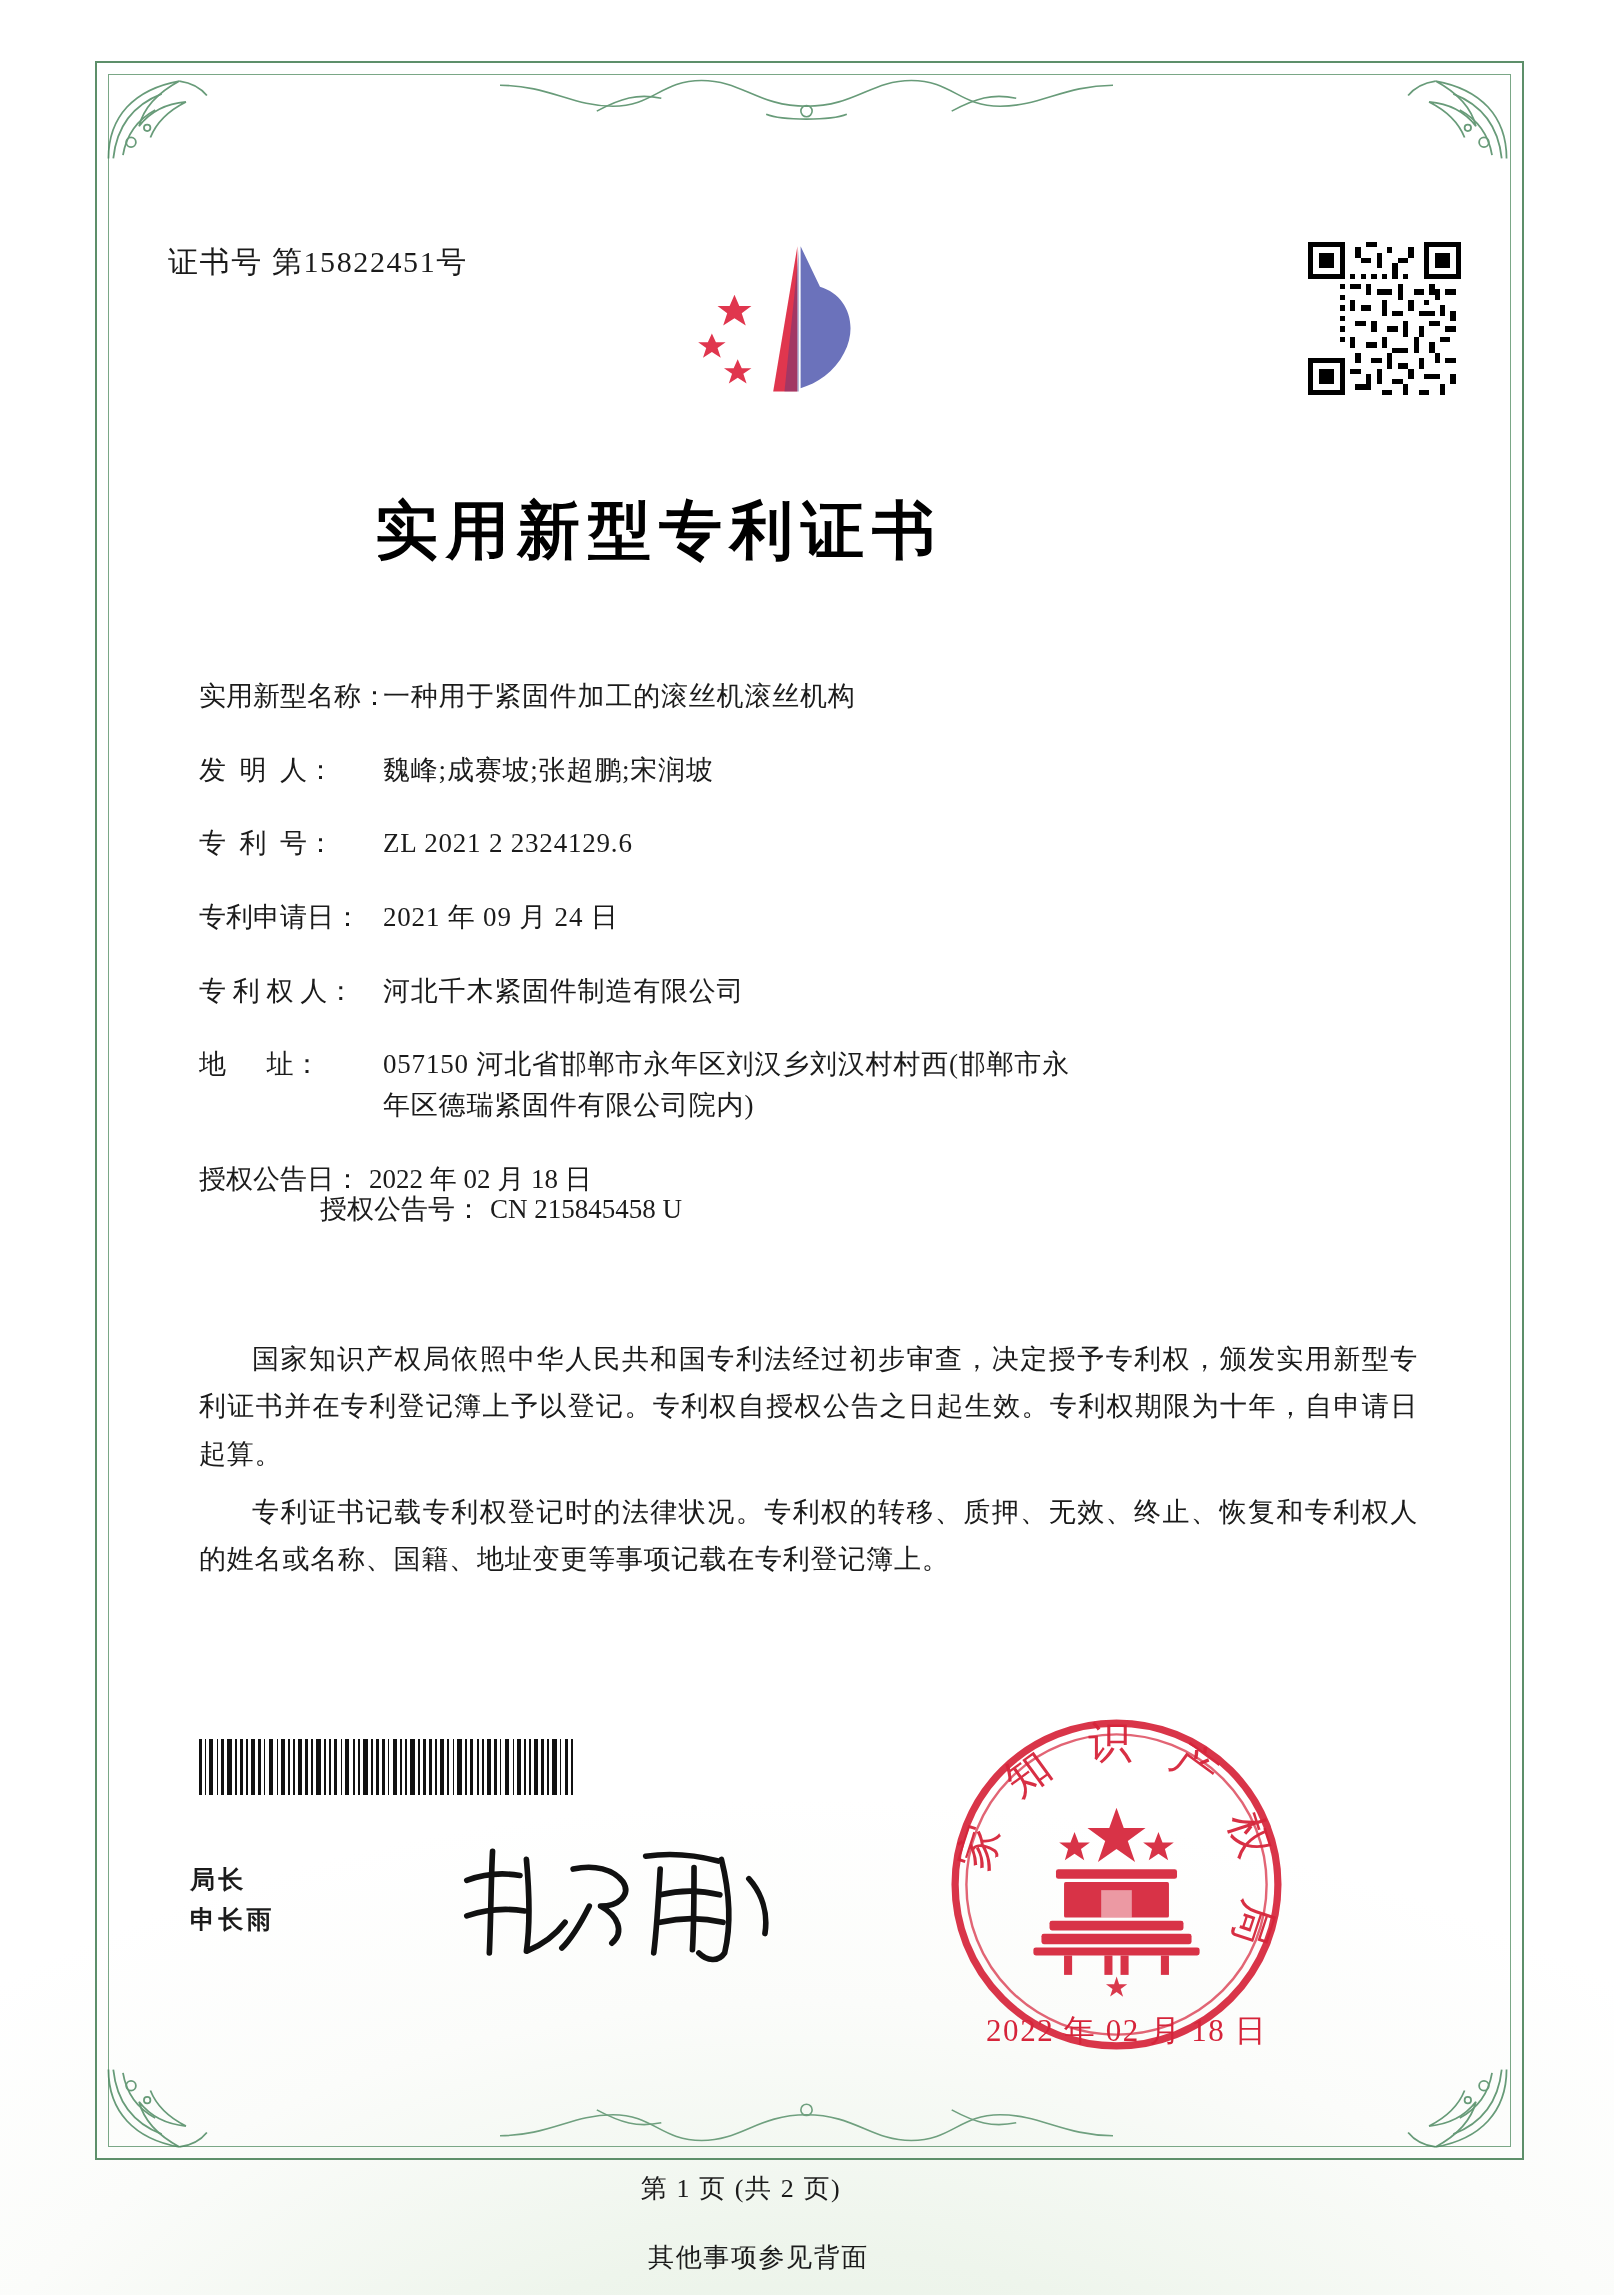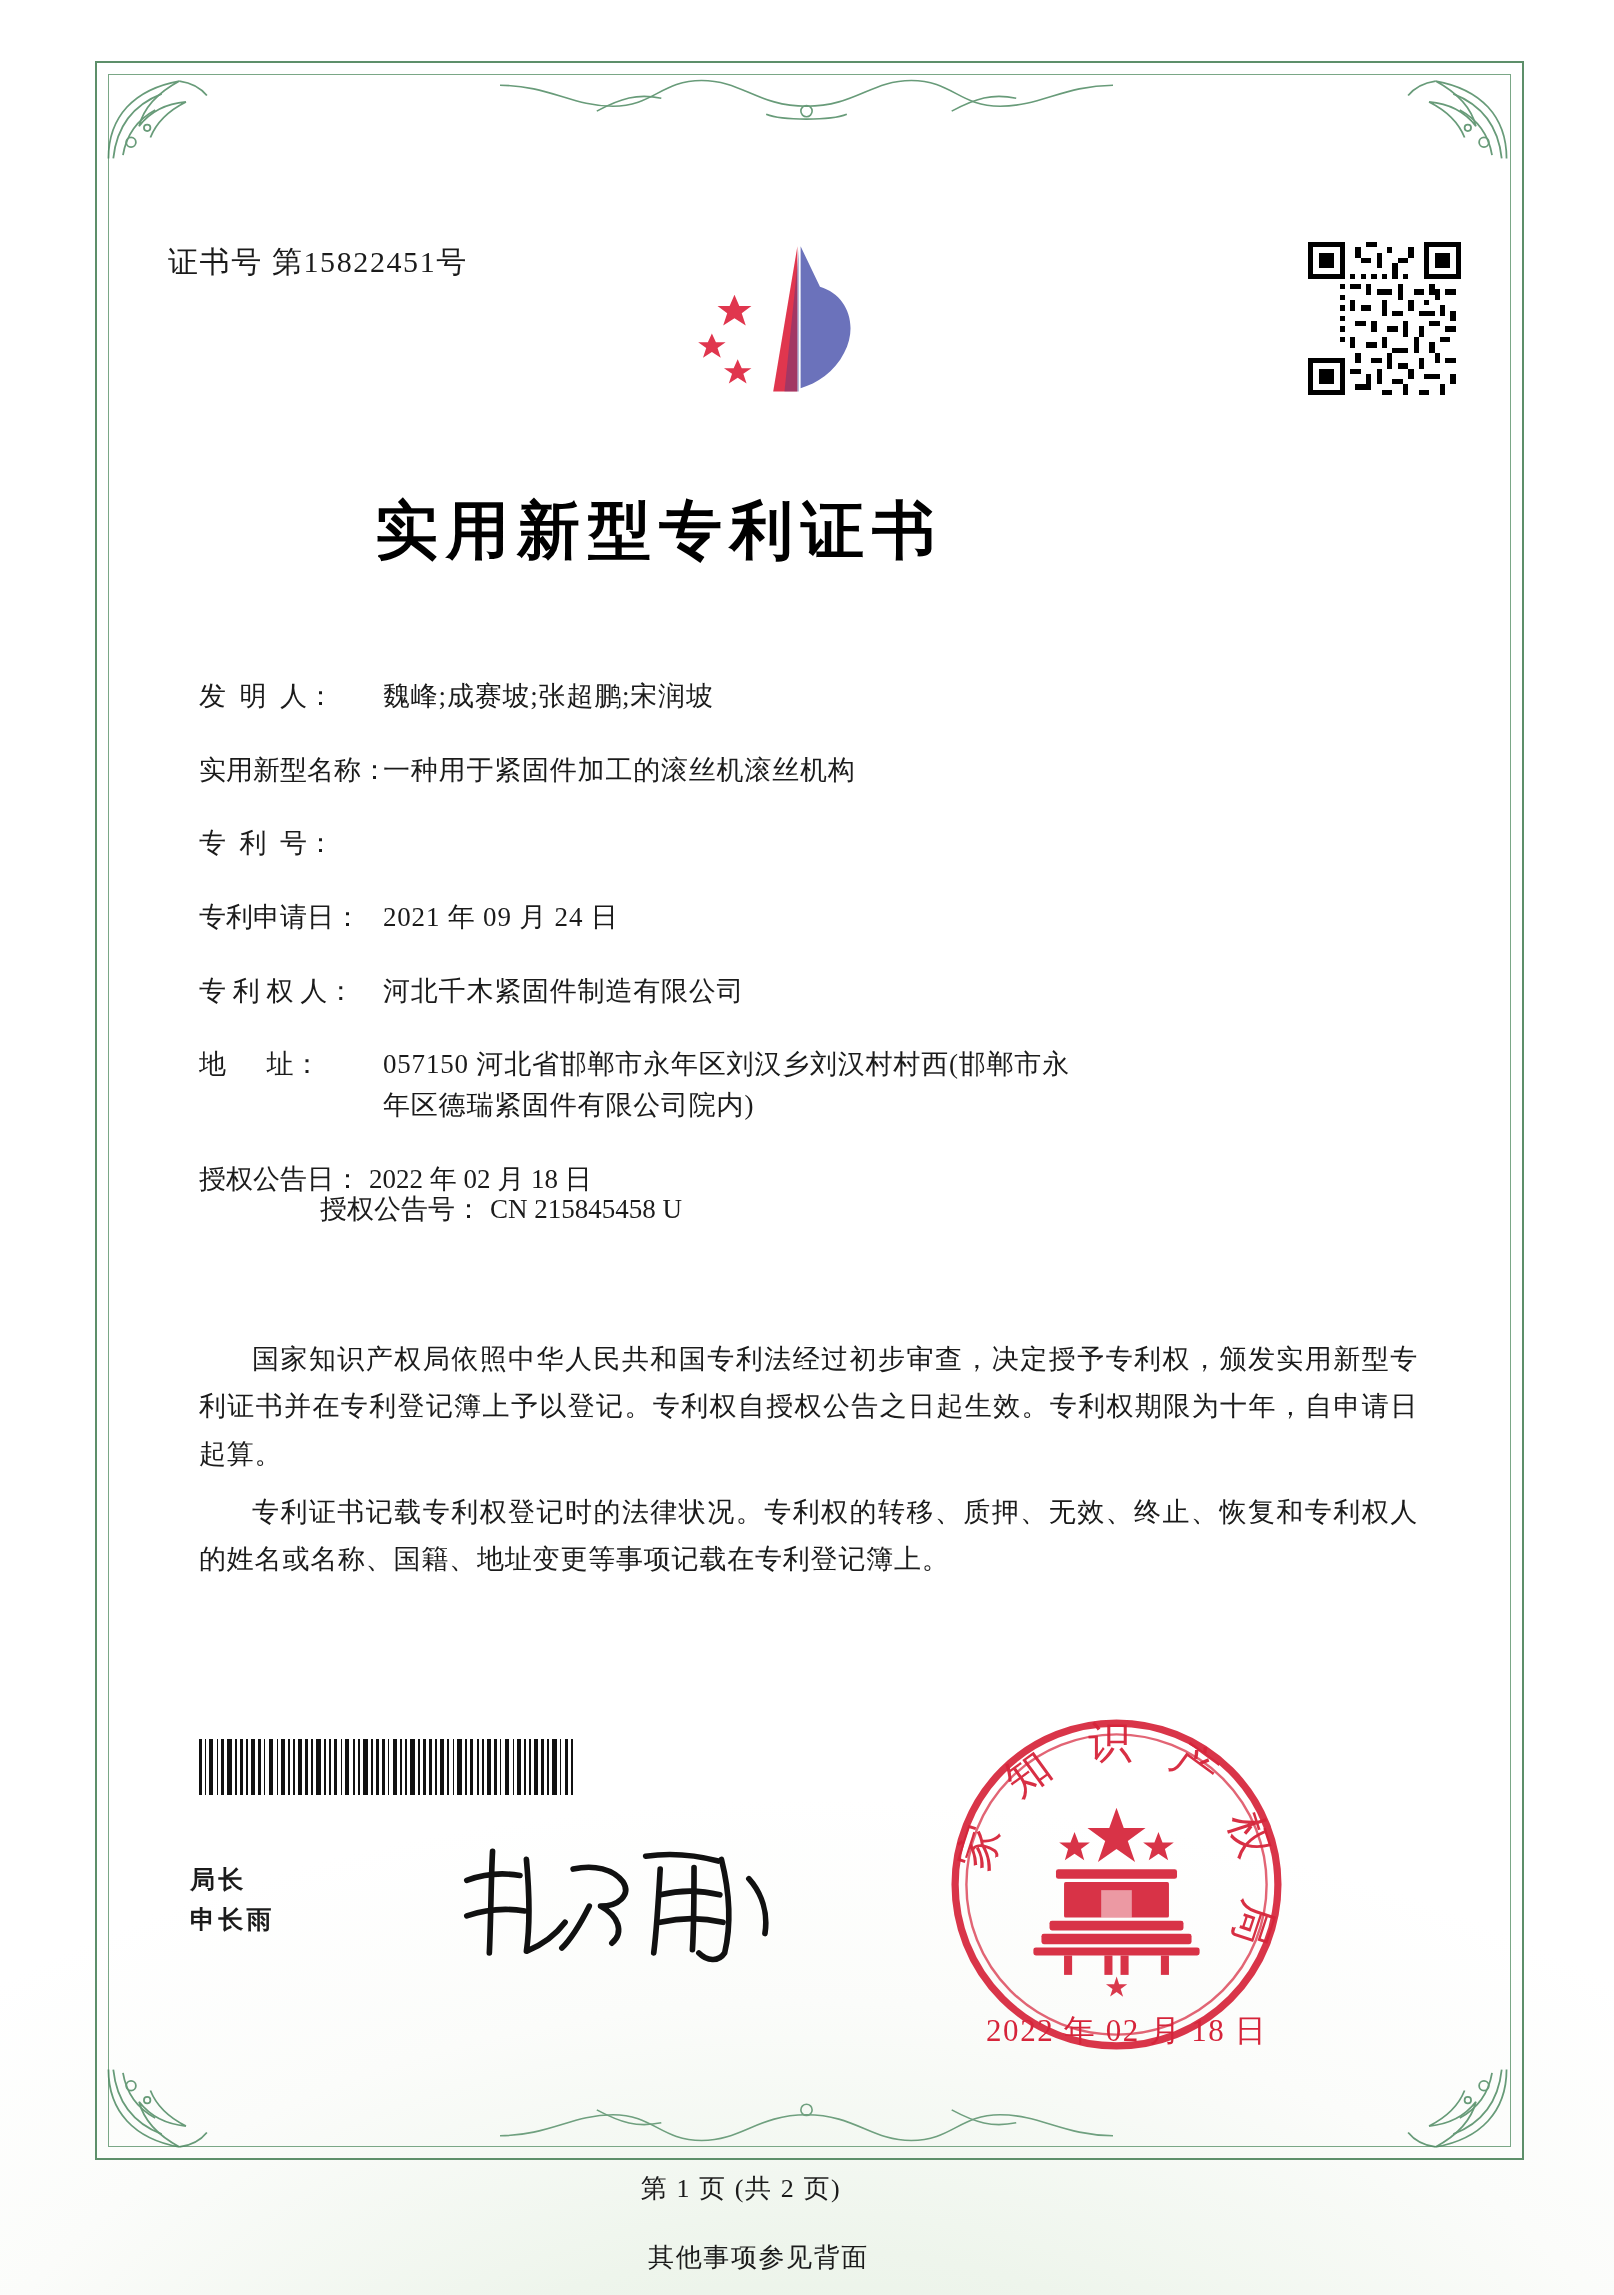--- a/index.html
+++ b/index.html
@@ -415,31 +415,32 @@
           <rect x="24" y="9" width="1" height="2"></rect>
       </g>
     </svg>
   </div>
 
   <div class="title">实用新型专利证书</div>
 
   <div class="fields">
 
     <div class="field-row">
+      <div class="field-label">实用新型名称：</div>
+      <div class="field-value">一种用于紧固件加工的滚丝机滚丝机构</div>
+    </div>
+
+    <div class="field-row">
       <div class="field-label">发  明  人：</div>
       <div class="field-value">魏峰;成赛坡;张超鹏;宋润坡</div>
     </div>
 
     <div class="field-row">
-      <div class="field-label">实用新型名称：</div>
-      <div class="field-value">一种用于紧固件加工的滚丝机滚丝机构</div>
-    </div>
-
-    <div class="field-row">
       <div class="field-label">专  利  号：</div>
+      <div class="field-value">ZL 2021 2 2324129.6</div>
     </div>
 
     <div class="field-row">
       <div class="field-label">专利申请日：</div>
       <div class="field-value">2021 年 09 月 24 日</div>
     </div>
 
     <div class="field-row">
       <div class="field-label">专 利 权 人：</div>
       <div class="field-value">河北千木紧固件制造有限公司</div>

